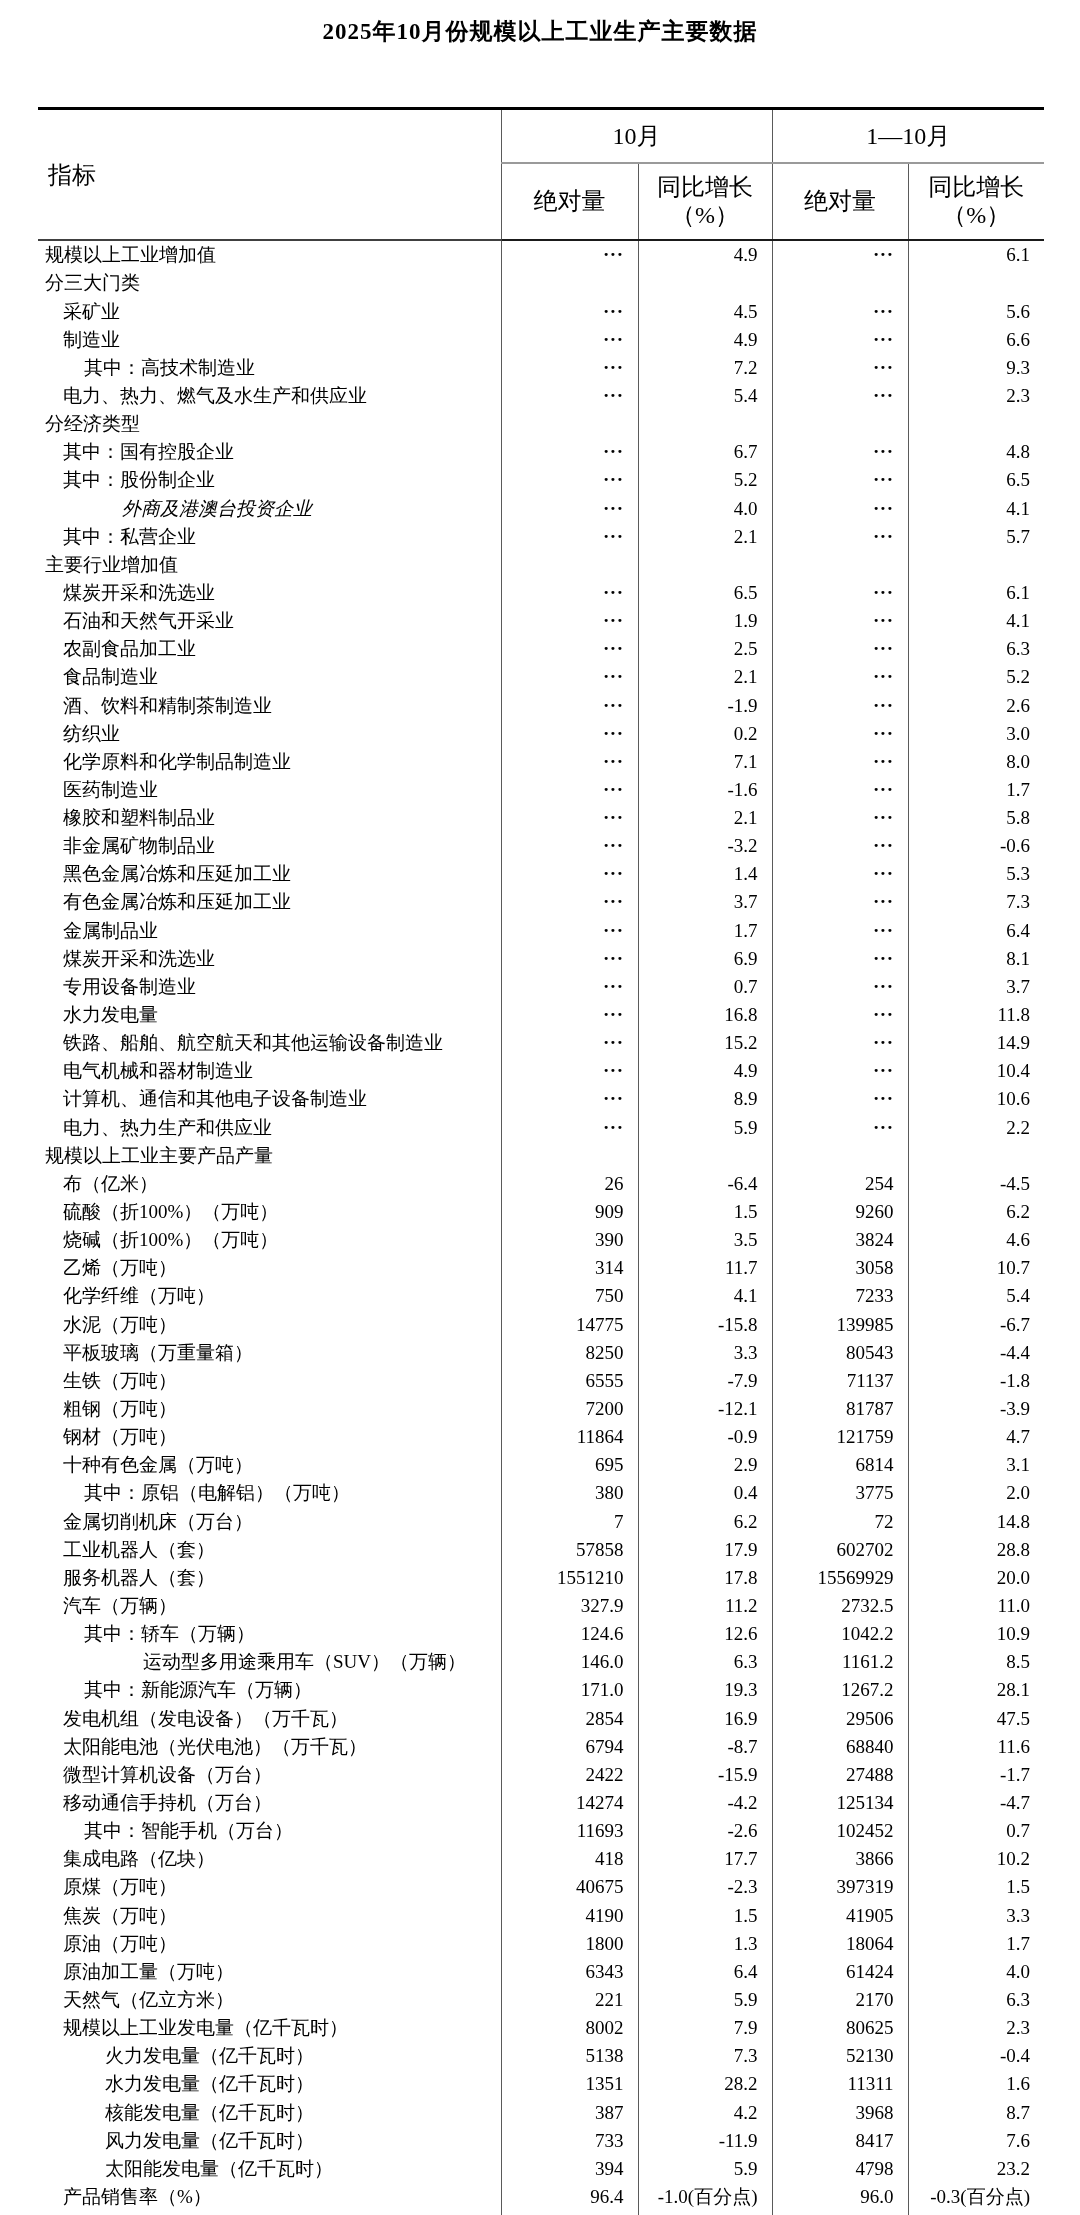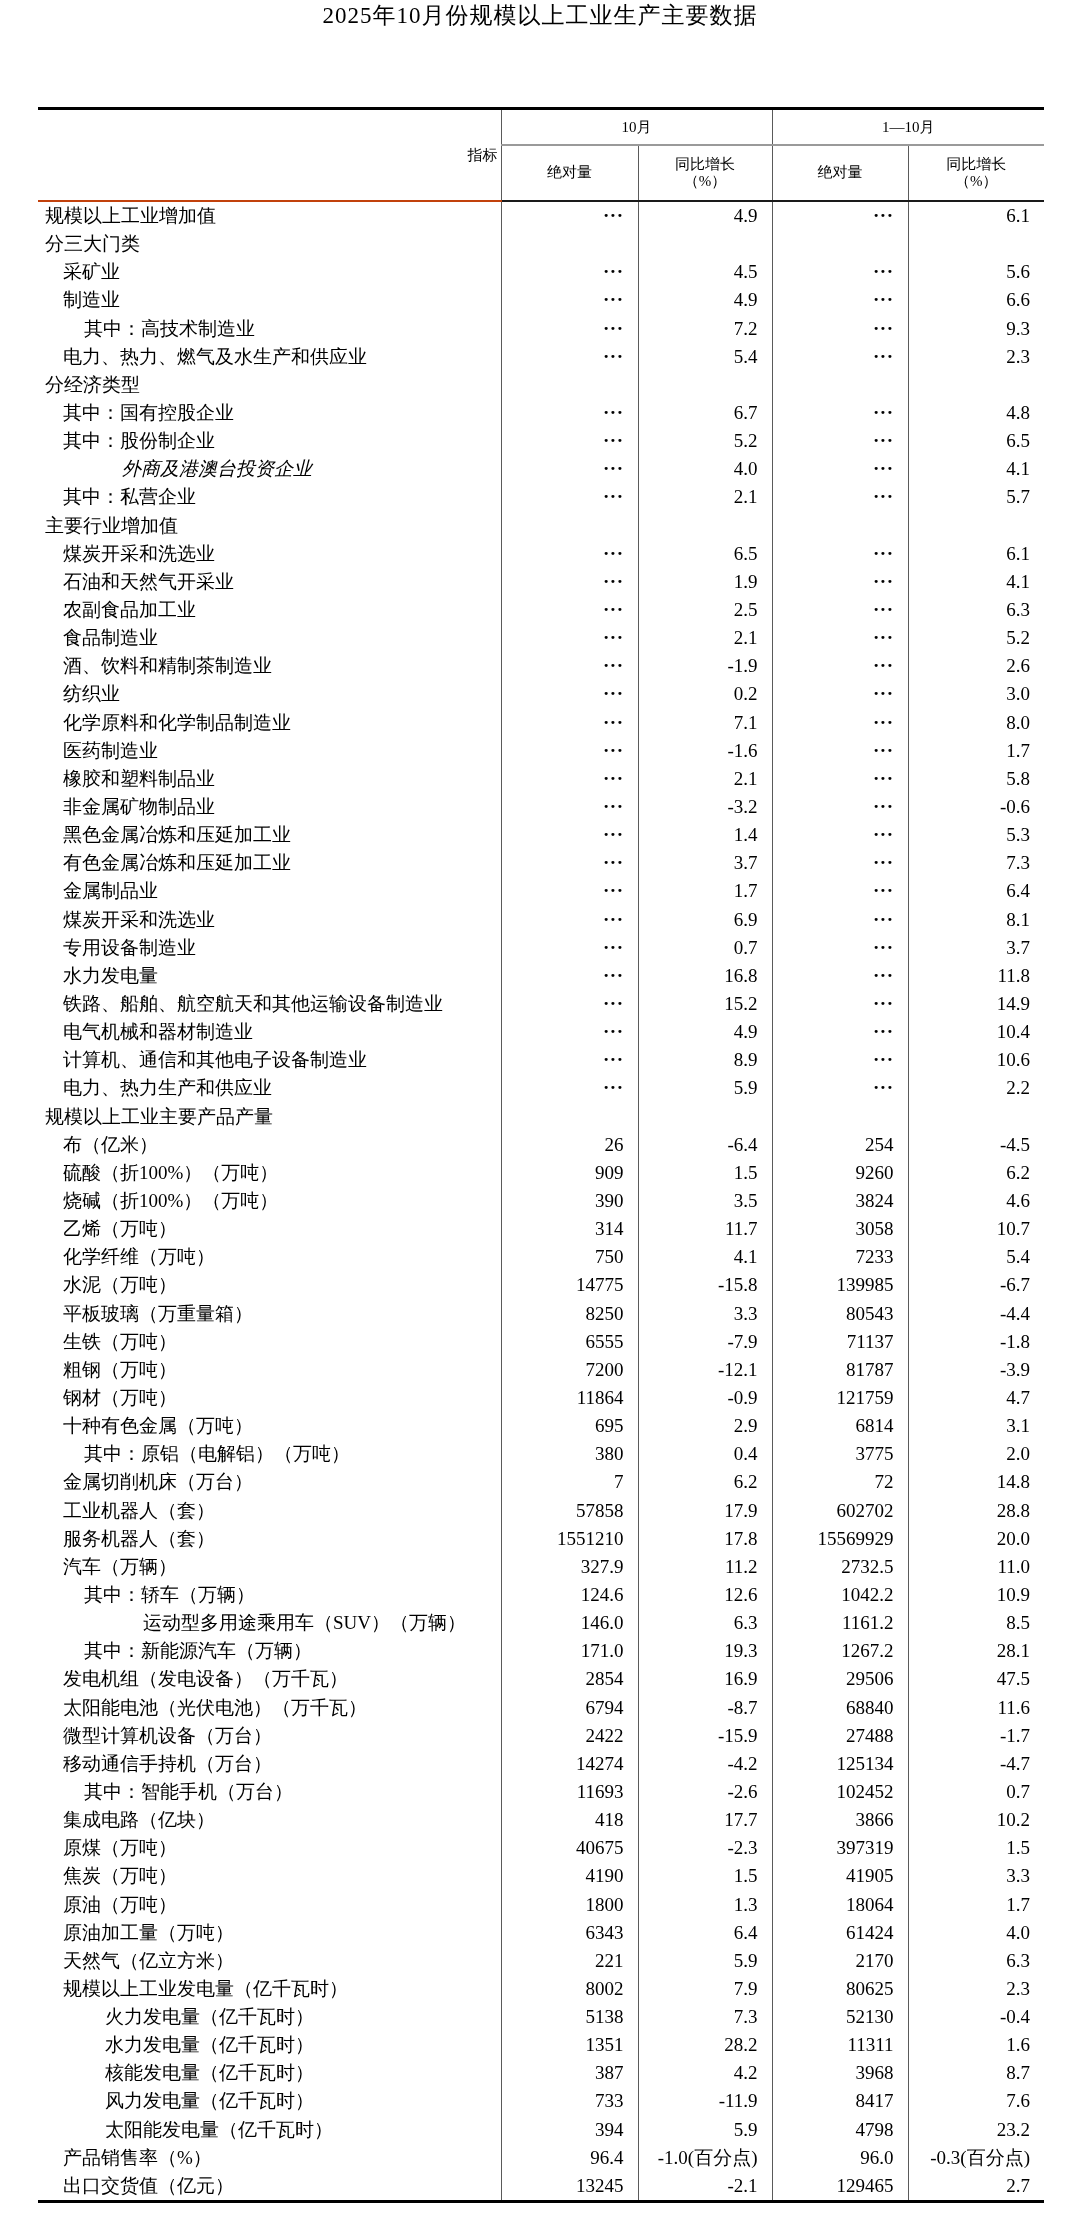--- a/index.html
+++ b/index.html
@@ -5,44 +5,44 @@
   html,body{margin:0;padding:0;background:#ffffff;}
   .page{
     position:relative;
     width:1080px;height:2215px;
     background:#ffffff;
     font-family:"Liberation Serif","DejaVu Serif",serif;
     color:#000;
     overflow:hidden;
   }
   .title{
-    position:absolute;top:0;left:0;width:1080px;
+    position:absolute;top:16px;left:0;width:1080px;
     text-align:center;
-    font-size:23px;font-weight:normal;
+    font-size:23px;font-weight:bold;
     letter-spacing:1px;
   }
   table.stats{
     position:absolute;left:38px;top:107px;
     width:1006px;
     border-collapse:collapse;
     table-layout:fixed;
     border-top:3px solid #000;
     border-bottom:3px solid #000;
   }
   col.c-label{width:463px;}
   col.c-abs1{width:137px;}
   col.c-yoy1{width:134px;}
   col.c-abs2{width:136px;}
   col.c-yoy2{width:136px;}
 
-  th{font-weight:normal;font-size:15px;padding:3px;}
+  th{font-weight:normal;font-size:24px;padding:10px;}
   .vline{border-left:1.5px solid #5a5a5a;}
   .grp{border-bottom:2px solid #9a9a9a;height:28px;text-align:center;}
   .sub{height:48px;text-align:center;border-bottom:2px solid #1a1a1a;line-height:1.15;vertical-align:middle;}
-  .indicator-h{border-bottom:2px solid #c2410c;text-align:right;vertical-align:middle;}
+  .indicator-h{border-bottom:2px solid #404040;text-align:left;vertical-align:middle;}
 
   tbody td{
     height:28.15px;
     padding:0;
     font-size:19px;
     vertical-align:middle;
   }
   td.lbl{
     text-align:left;
     white-space:nowrap;

